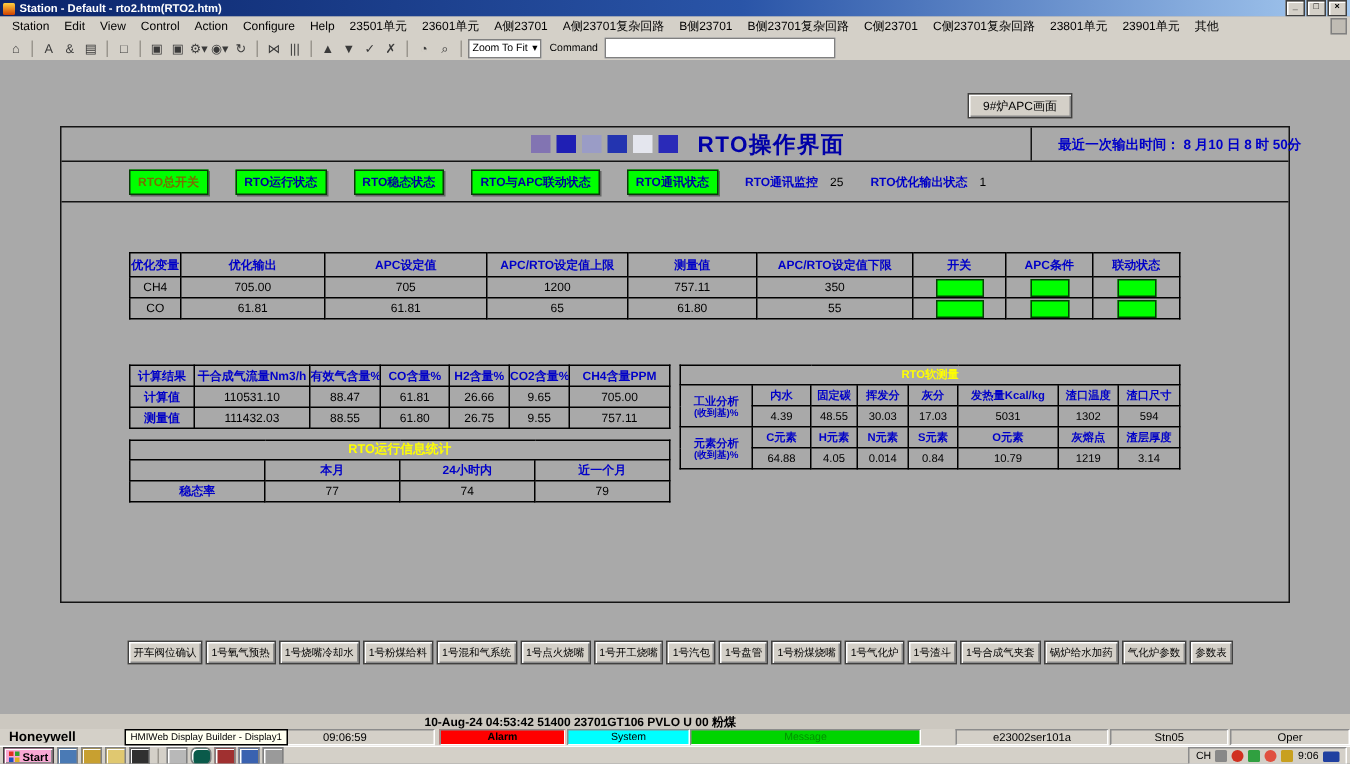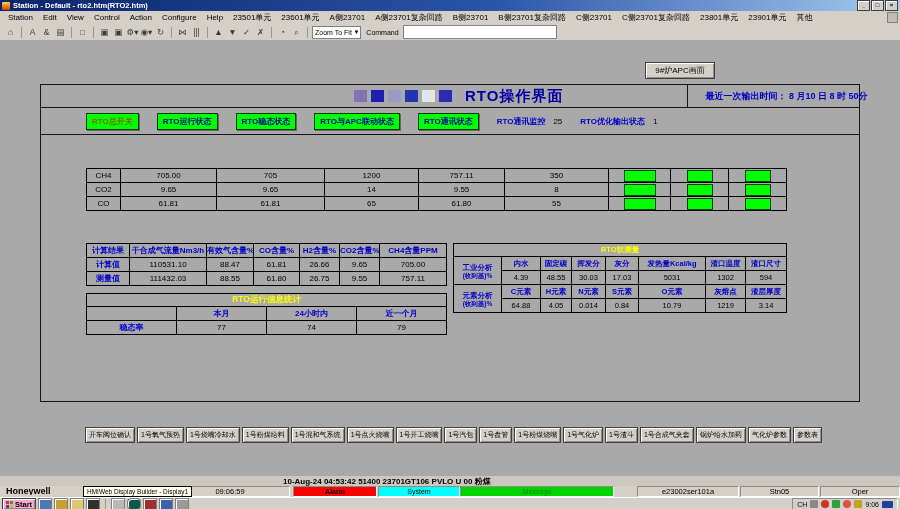--- a/index.html
+++ b/index.html
@@ -210,44 +210,38 @@
           <col style="width:96px">
           <col style="width:108px">
           <col style="width:94px">
           <col style="width:86px">
           <col style="width:104px">
           <col style="width:62px">
           <col style="width:58px">
           <col style="width:58px">
         </colgroup>
       <tbody>
+          <tr style="height:16px">
+        <th>优化变量</th>
+        <th>优化输出</th>
+        <th>APC设定值</th>
+        <th>APC/RTO设定值上限</th>
+        <th>测量值</th>
+        <th>APC/RTO设定值下限</th>
+        <th>开关</th>
+        <th>APC条件</th>
+        <th>联动状态</th>
+      </tr>
       <tr>
         <td>CH4</td>
         <td>705.00</td>
         <td>705</td>
         <td>1200</td>
         <td>757.11</td>
         <td>350</td>
-        <td>
-              <div class="ind lg"></div>
-            </td>
-        <td>
-              <div class="ind sm"></div>
-            </td>
-        <td>
-              <div class="ind sm"></div>
-            </td>
-      </tr>
-      <tr>
-        <td>CO2</td>
-        <td>9.65</td>
-        <td>9.65</td>
-        <td>14</td>
-        <td>9.55</td>
-        <td>8</td>
         <td>
               <div class="ind lg"></div>
             </td>
         <td>
               <div class="ind sm"></div>
             </td>
         <td>
               <div class="ind sm"></div>
             </td>
       </tr>

